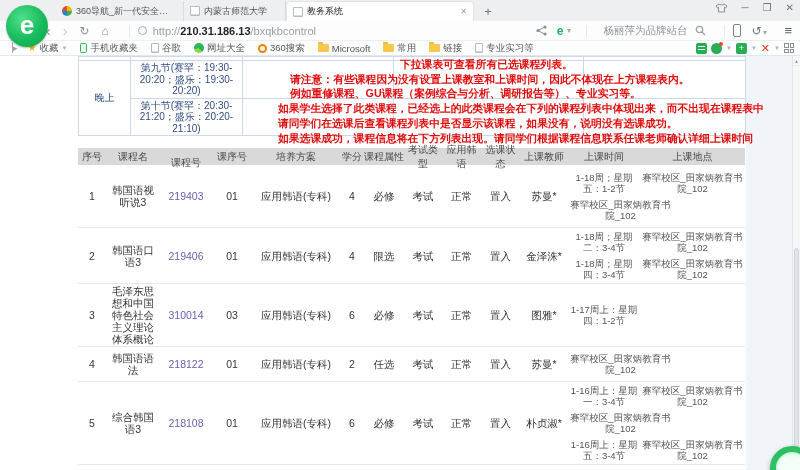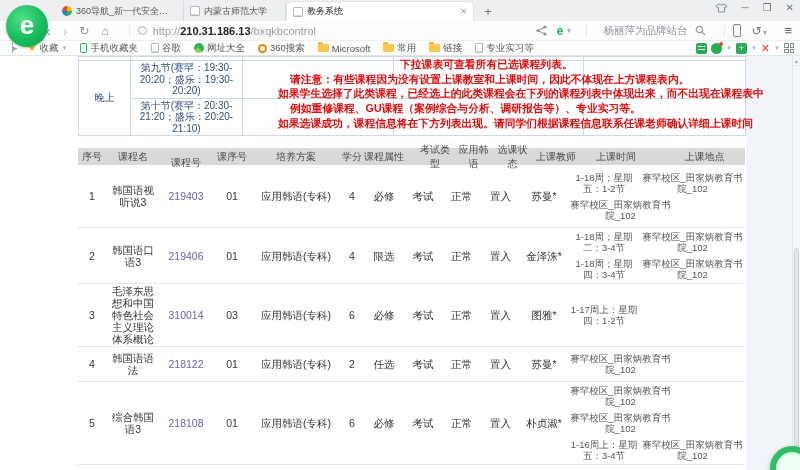--- a/index.html
+++ b/index.html
@@ -256,35 +256,36 @@
         <td></td>
             <td></td>
             <td></td>
       </tr>
     </tbody>
       </table>
 
     <div class="notice" id="notice">
         <div class="n-line n1">下拉课表可查看所有已选课程列表。</div>
         <div class="n-line n2">请注意：有些课程因为没有设置上课教室和上课时间，因此不体现在上方课程表内。</div>
+        <div class="n-line n3">例如重修课程、GU课程（案例综合与分析、调研报告等）、专业实习等。</div>
         <div class="n-line n4">如果学生选择了此类课程，已经选上的此类课程会在下列的课程列表中体现出来，而不出现在课程表中</div>
-        <div class="n-line n3">例如重修课程、GU课程（案例综合与分析、调研报告等）、专业实习等。</div>
+        <div class="n-line n5">请同学们在选课后查看课程列表中是否显示该课程，如果没有，说明没有选课成功。</div>
         <div class="n-line n6">如果选课成功，课程信息将在下方列表出现。请同学们根据课程信息联系任课老师确认详细上课时间</div>
       </div>
 
     <div class="course-table">
       <div class="ct-head" id="ct-head">
           <div class="hc" style="width: 28px;">序号</div>
           <div class="hc" style="width: 54px;">课程名</div>
           <div class="hc" style="width: 52px; margin-top: 12px;">课程号</div>
           <div class="hc" style="width: 40px; text-align: center;">课序号</div>
           <div class="hc" style="width: 88px;">培养方案</div>
           <div class="hc" style="width: 24px;">学分</div>
           <div class="hc" style="width: 40px;">课程属性</div>
-          <div class="hc" style="width: 38px; margin-left: 12px;">考试类型</div>
+          <div class="hc" style="width: 38px;">考试类型</div>
           <div class="hc" style="width: 39px;">应用韩语</div>
           <div class="hc" style="width: 39px;">选课状态</div>
           <div class="hc" style="width: 48px;">上课教师</div>
           <div class="hc" style="width: 72px;">上课时间</div>
           <div class="hc" style="width: 105px;">上课地点</div>
         </div>
       <div id="ct-body">
           <div class="ct-row" style="min-height: 63px;">
             <div class="cc" style="width: 28px;">1</div>
             <div class="cc" style="width: 54px;">韩国语视听说3</div>
@@ -373,20 +374,21 @@
             <div class="cc" style="width: 40px;">01</div>
             <div class="cc" style="width: 88px;">应用韩语(专科)</div>
             <div class="cc" style="width: 24px;">6</div>
             <div class="cc" style="width: 40px;">必修</div>
             <div class="cc" style="width: 38px;">考试</div>
             <div class="cc" style="width: 39px;">正常</div>
             <div class="cc" style="width: 39px;">置入</div>
             <div class="cc" style="width: 48px;">朴贞淑*</div>
             <div class="sessions">
               <div class="session">
+                <div class="s-time">1-16周上：星期一：3-4节</div>
                 <div class="s-place">赛罕校区_田家炳教育书院_102</div>
               </div>
               <div class="session">
                 <div class="s-place">赛罕校区_田家炳教育书院_102</div>
               </div>
               <div class="session">
                 <div class="s-time">1-16周上：星期五：3-4节</div>
                 <div class="s-place">赛罕校区_田家炳教育书院_102</div>
               </div>
             </div>

